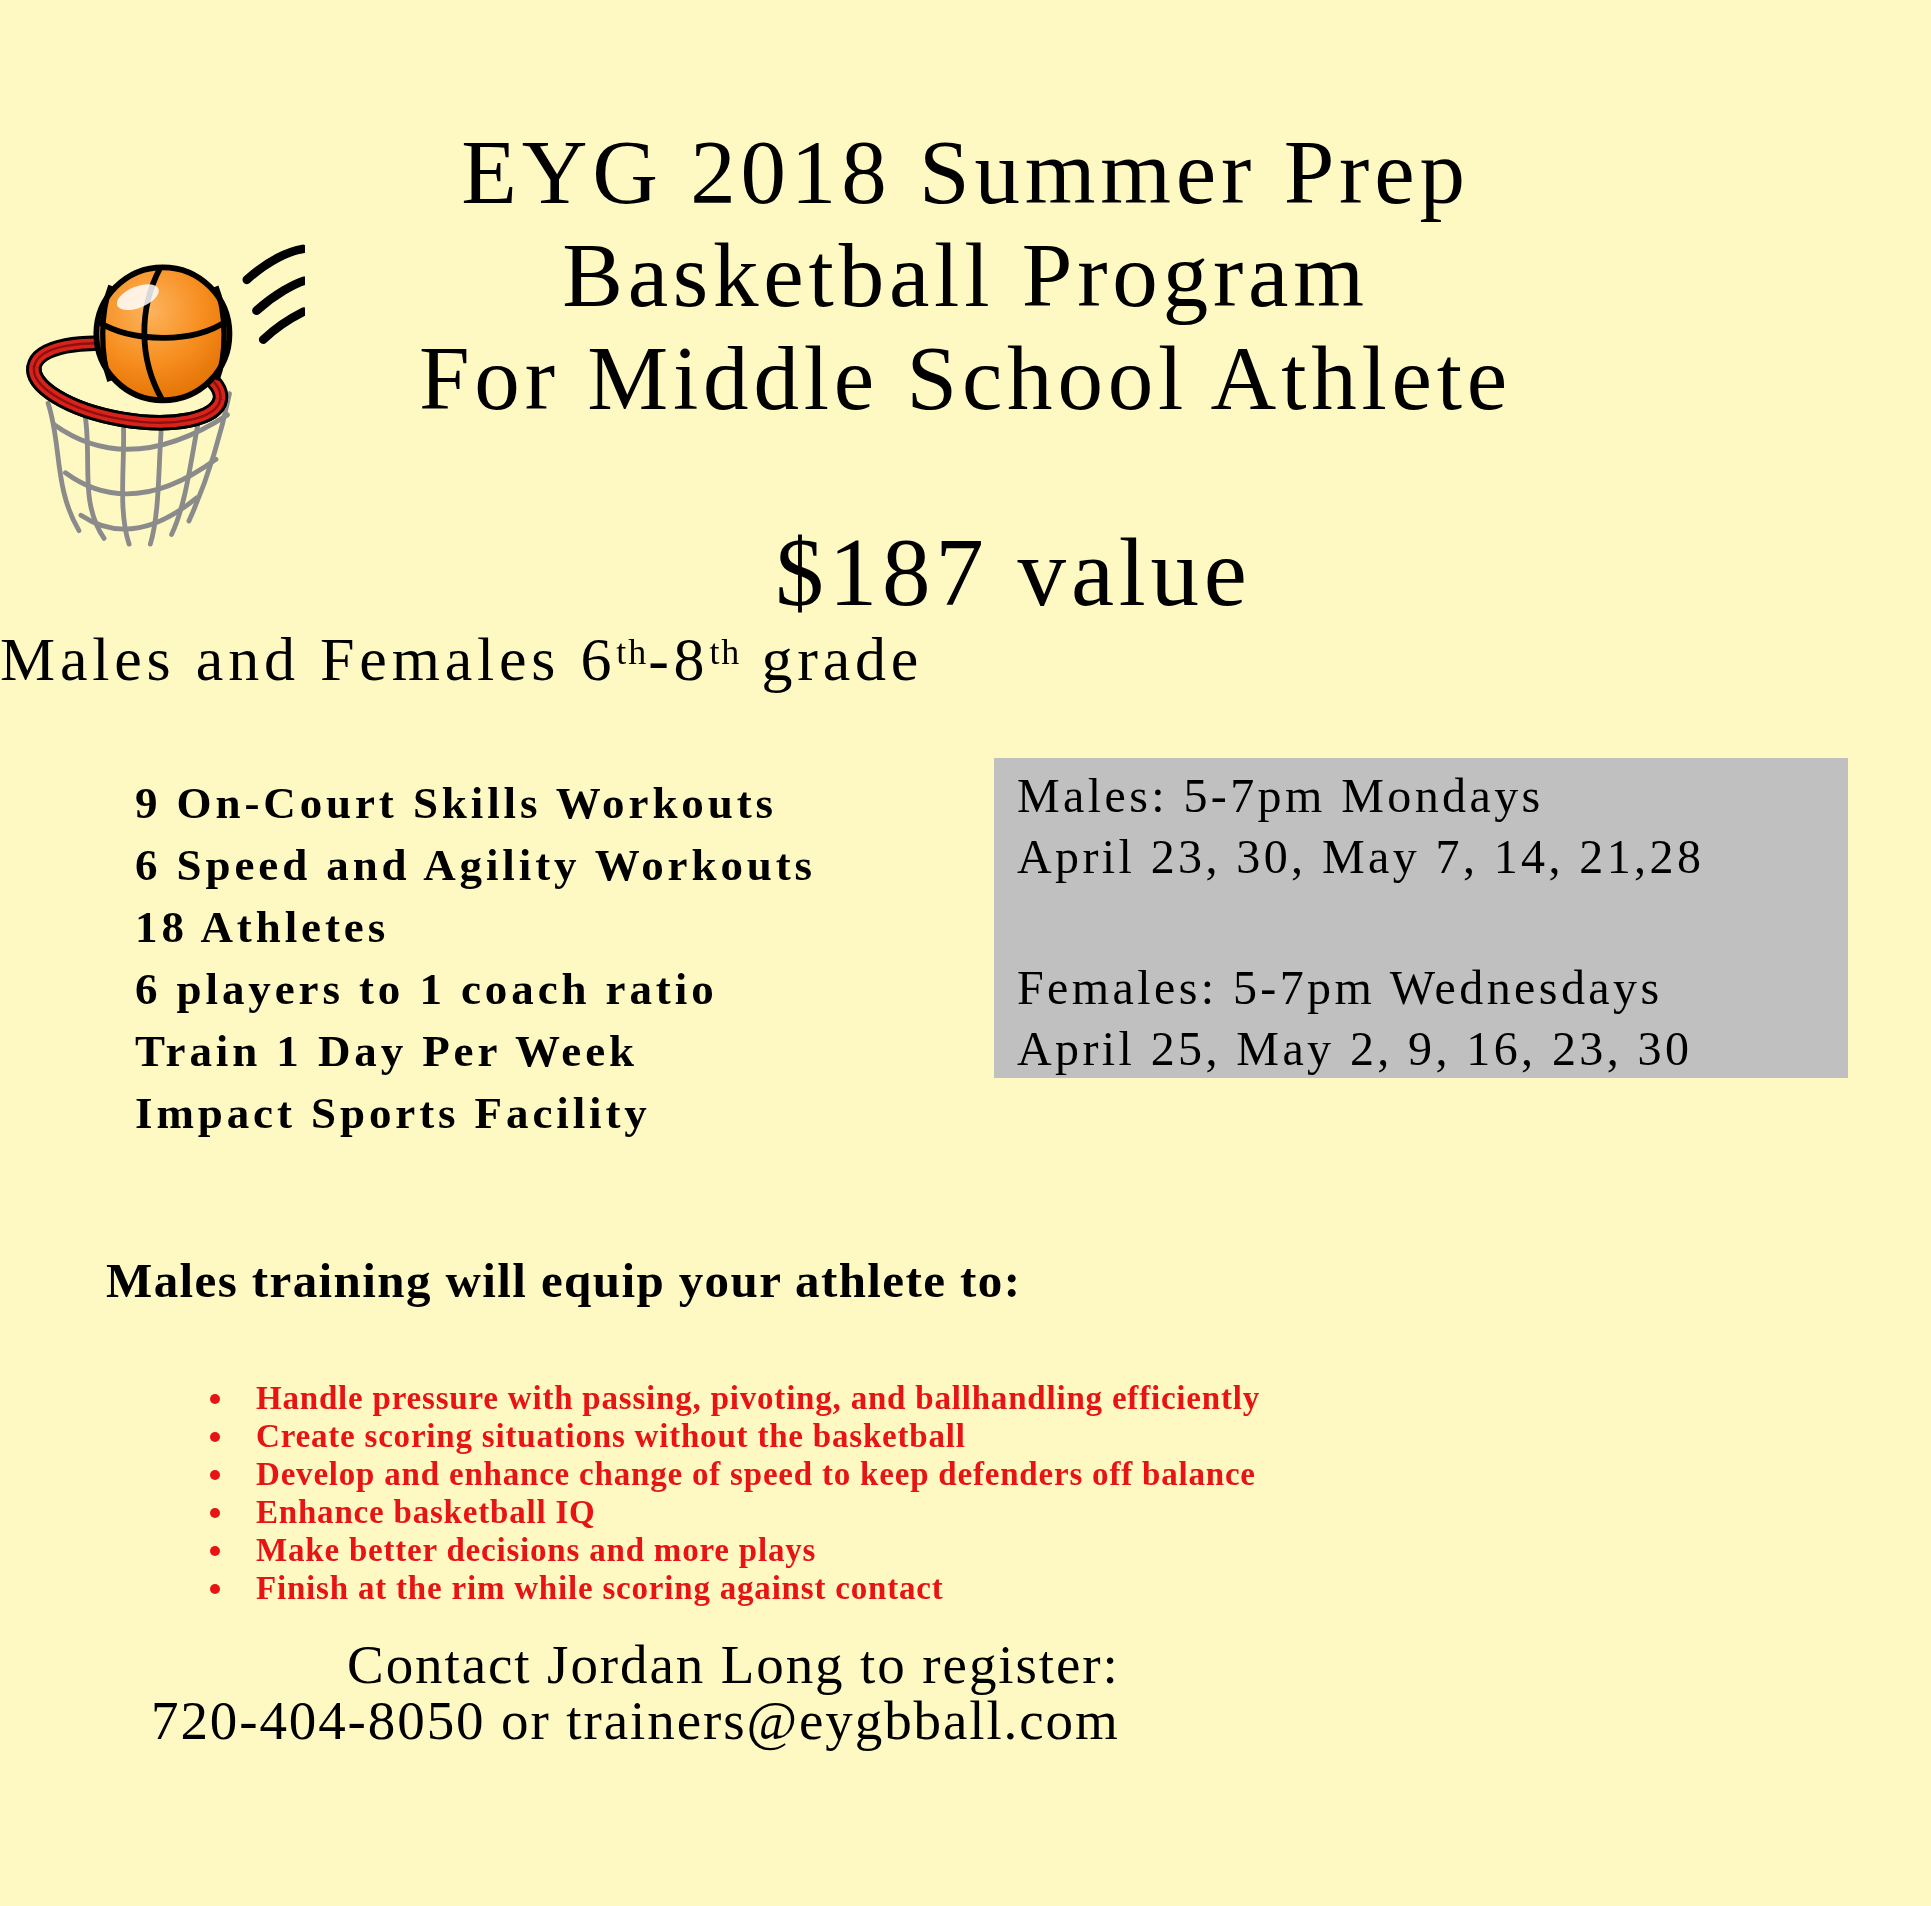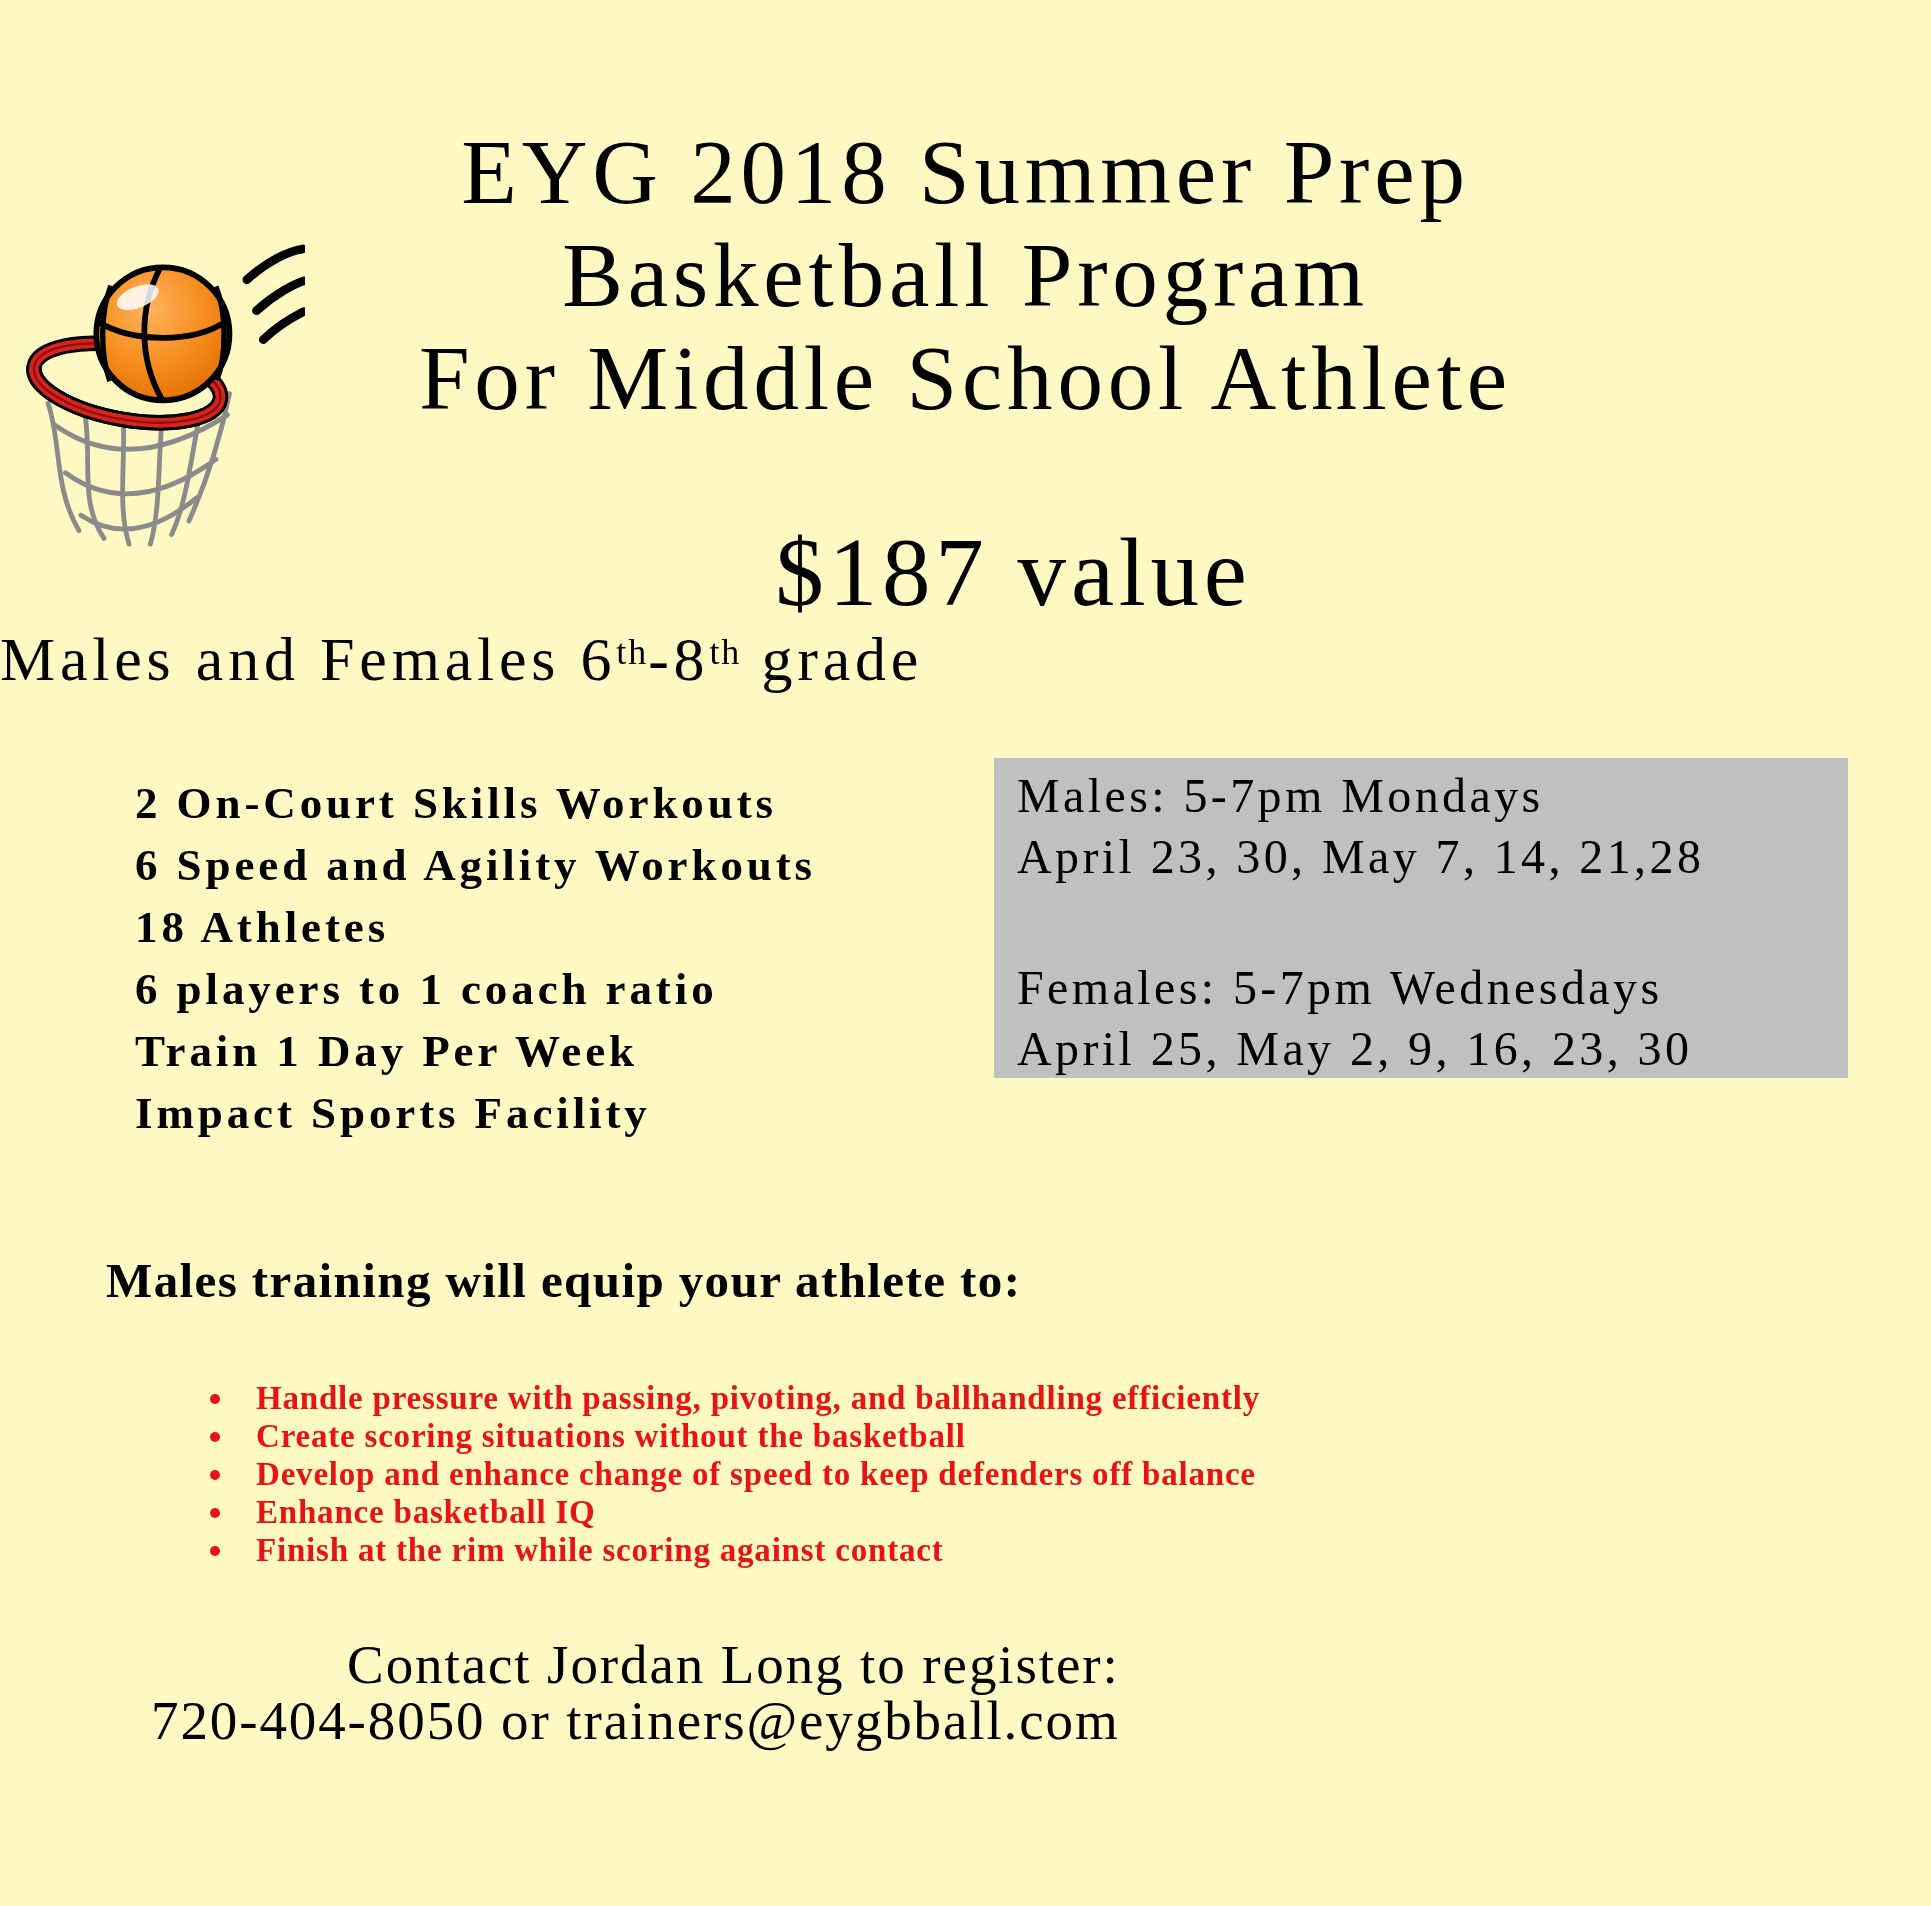--- a/index.html
+++ b/index.html
@@ -170,21 +170,21 @@
       <path d="M250,94 C270,76 290,66 299,63"></path>
       <path d="M257,124 C274,108 291,99 299,95"></path>
     </g>
   </svg>
 
   <div class="abs price">$187 value</div>
 
   <div class="abs audience"><span>Males and Females 6</span><span class="sup">th</span><span>-8</span><span class="sup">th</span><span> grade</span></div>
 
   <div class="abs features">
-    <div>2 On-Court Skills Workouts</div>
+    <div>9 On-Court Skills Workouts</div>
     <div>6 Speed and Agility Workouts</div>
     <div>18 Athletes</div>
     <div>6 players to 1 coach ratio</div>
     <div>Train 1 Day Per Week</div>
     <div>Impact Sports Facility</div>
   </div>
 
   <div class="abs schedule">
     <div>Males: 5-7pm Mondays</div>
     <div>April 23, 30, May 7, 14, 21,28</div>
@@ -193,20 +193,21 @@
     <div>April 25, May 2, 9, 16, 23, 30</div>
   </div>
 
   <div class="abs equip-heading">Males training will equip your athlete to:</div>
 
   <div class="abs equip-list">
     <div class="equip-item"><span class="dot"></span><span>Handle pressure with passing, pivoting, and ballhandling efficiently</span></div>
     <div class="equip-item"><span class="dot"></span><span>Create scoring situations without the basketball</span></div>
     <div class="equip-item"><span class="dot"></span><span>Develop and enhance change of speed to keep defenders off balance</span></div>
     <div class="equip-item"><span class="dot"></span><span>Enhance basketball IQ</span></div>
+    <div class="equip-item"><span class="dot"></span><span>Make better decisions and more plays</span></div>
     <div class="equip-item"><span class="dot"></span><span>Finish at the rim while scoring against contact</span></div>
   </div>
 
   <div class="abs contact">
     <div>Contact Jordan Long to register:</div>
     <div class="line2">720-404-8050 or trainers@eygbball.com</div>
   </div>
 
 </div>
 

